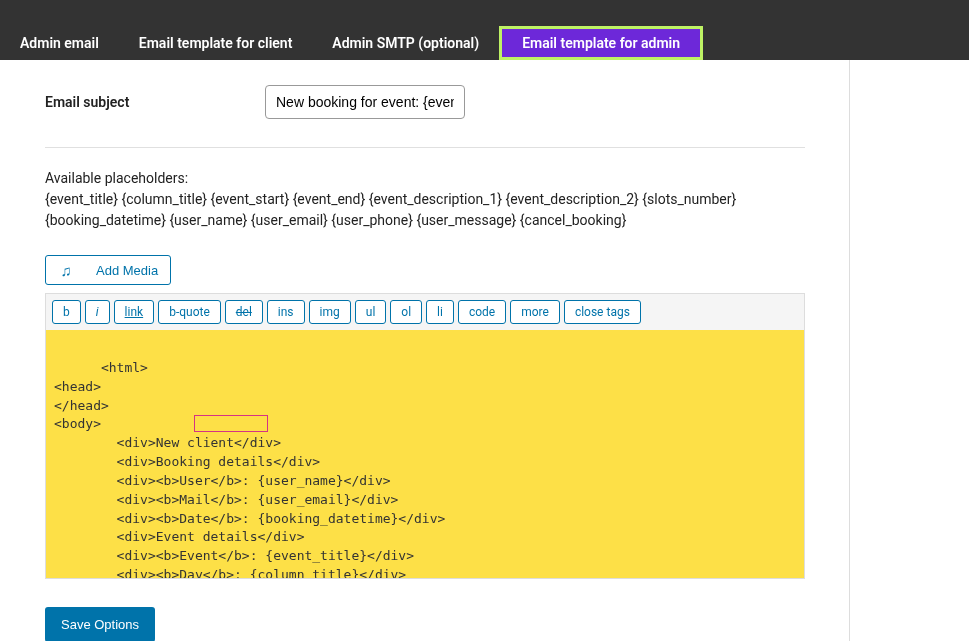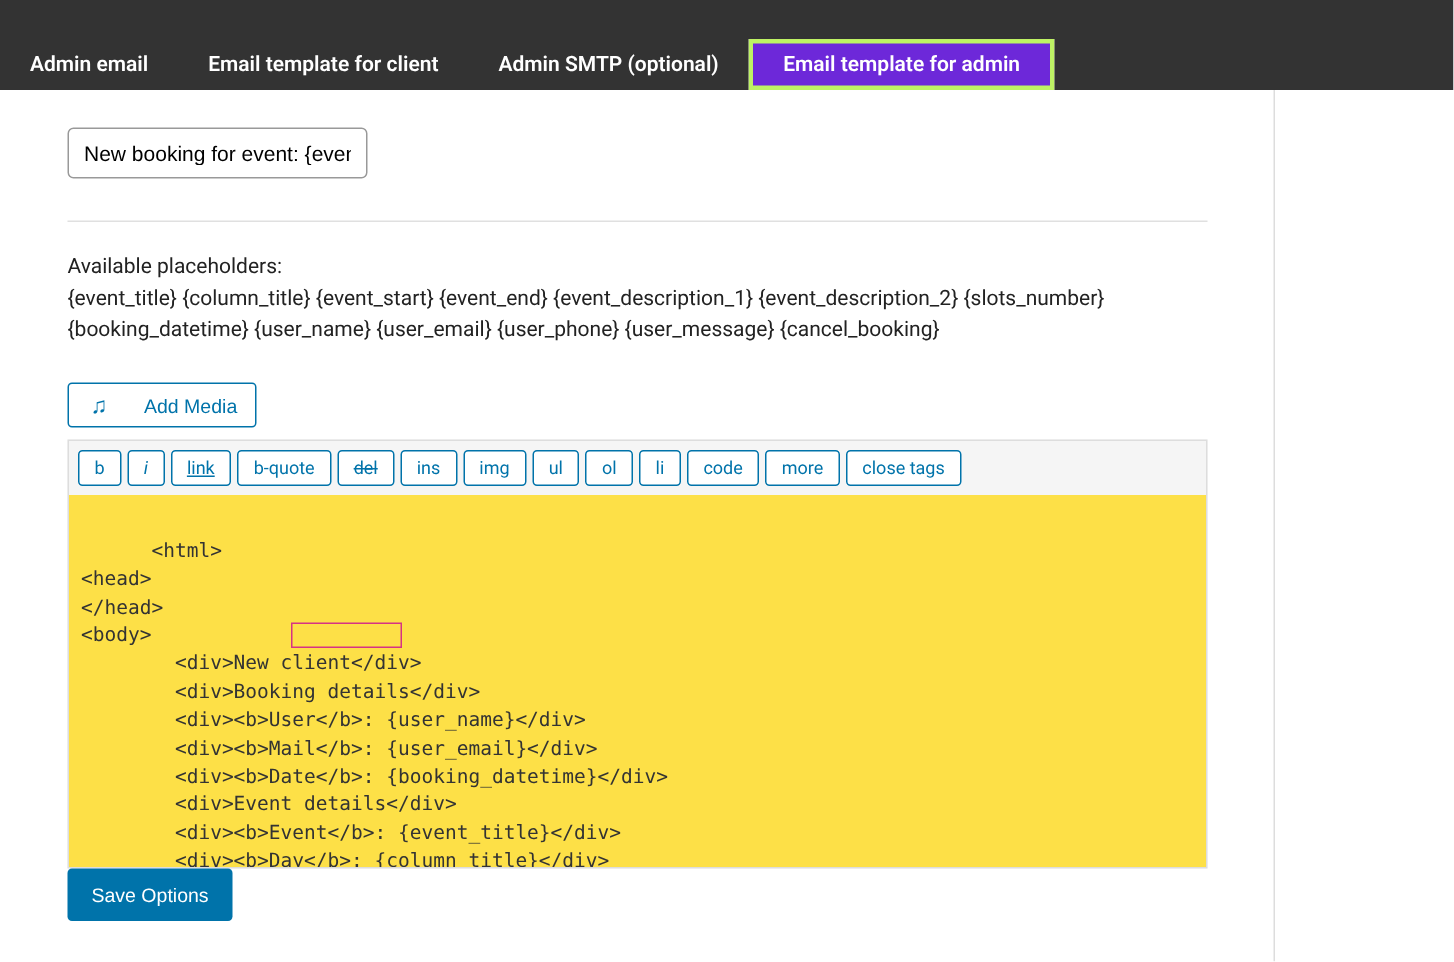--- a/index.html
+++ b/index.html
@@ -131,20 +131,21 @@
       pointer-events: none;
     }
     .save-btn {
       background: #0073aa;
       color: #fff;
       border: none;
       border-radius: 3px;
       padding: 10px 16px;
       font-size: 13px;
       font-weight: 500;
+      margin-top: 28px;
       cursor: pointer;
     }
     .right-border {
       position: absolute;
       right: 119px;
       top: 60px;
       bottom: 0;
       width: 1px;
       background: #ddd;
     }
@@ -154,20 +155,21 @@
 
 <div class="tabs">
   <div class="tab">Admin email</div>
   <div class="tab">Email template for client</div>
   <div class="tab">Admin SMTP (optional)</div>
   <div class="tab active">Email template for admin</div>
 </div>
 
 <div class="content">
   <div class="subject-row">
+    <div class="subject-label">Email subject</div>
     <input class="subject-input" type="text" value="New booking for event: {even" style="">
   </div>
 
   <div class="placeholders">
     <div>Available placeholders:</div>
     <div>{event_title} {column_title} {event_start} {event_end} {event_description_1} {event_description_2} {slots_number} {booking_datetime} {user_name} {user_email} {user_phone} {user_message} {cancel_booking}</div>
   </div>
 
   <button class="add-media-btn">
     <span class="media-icon"></span>

